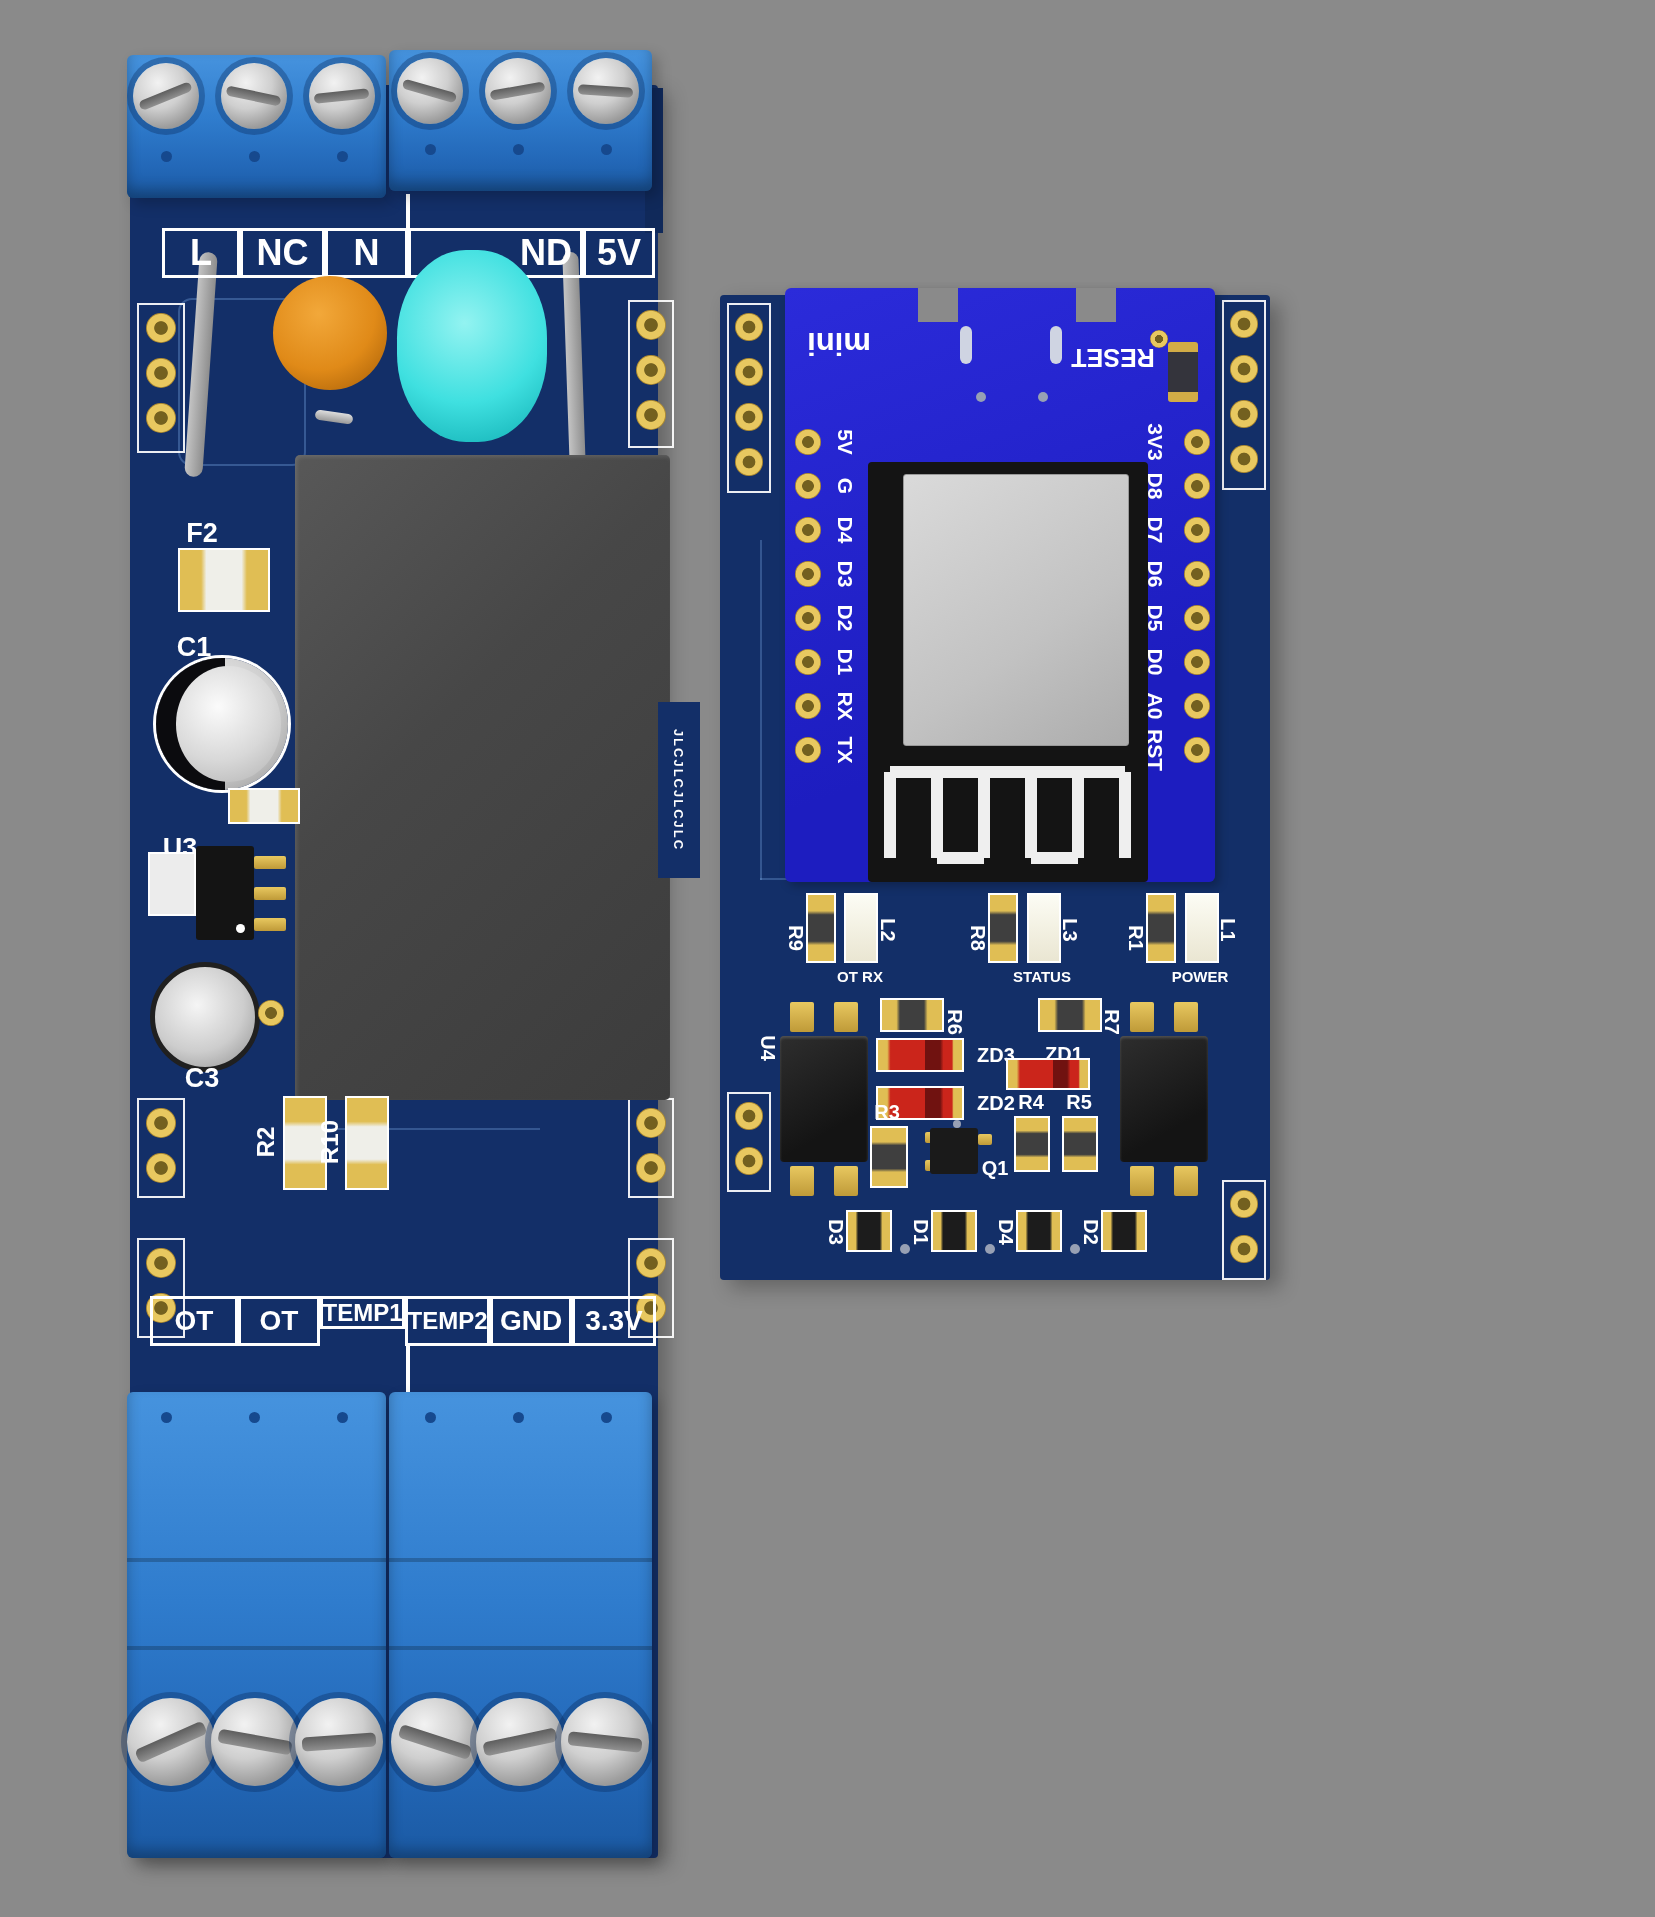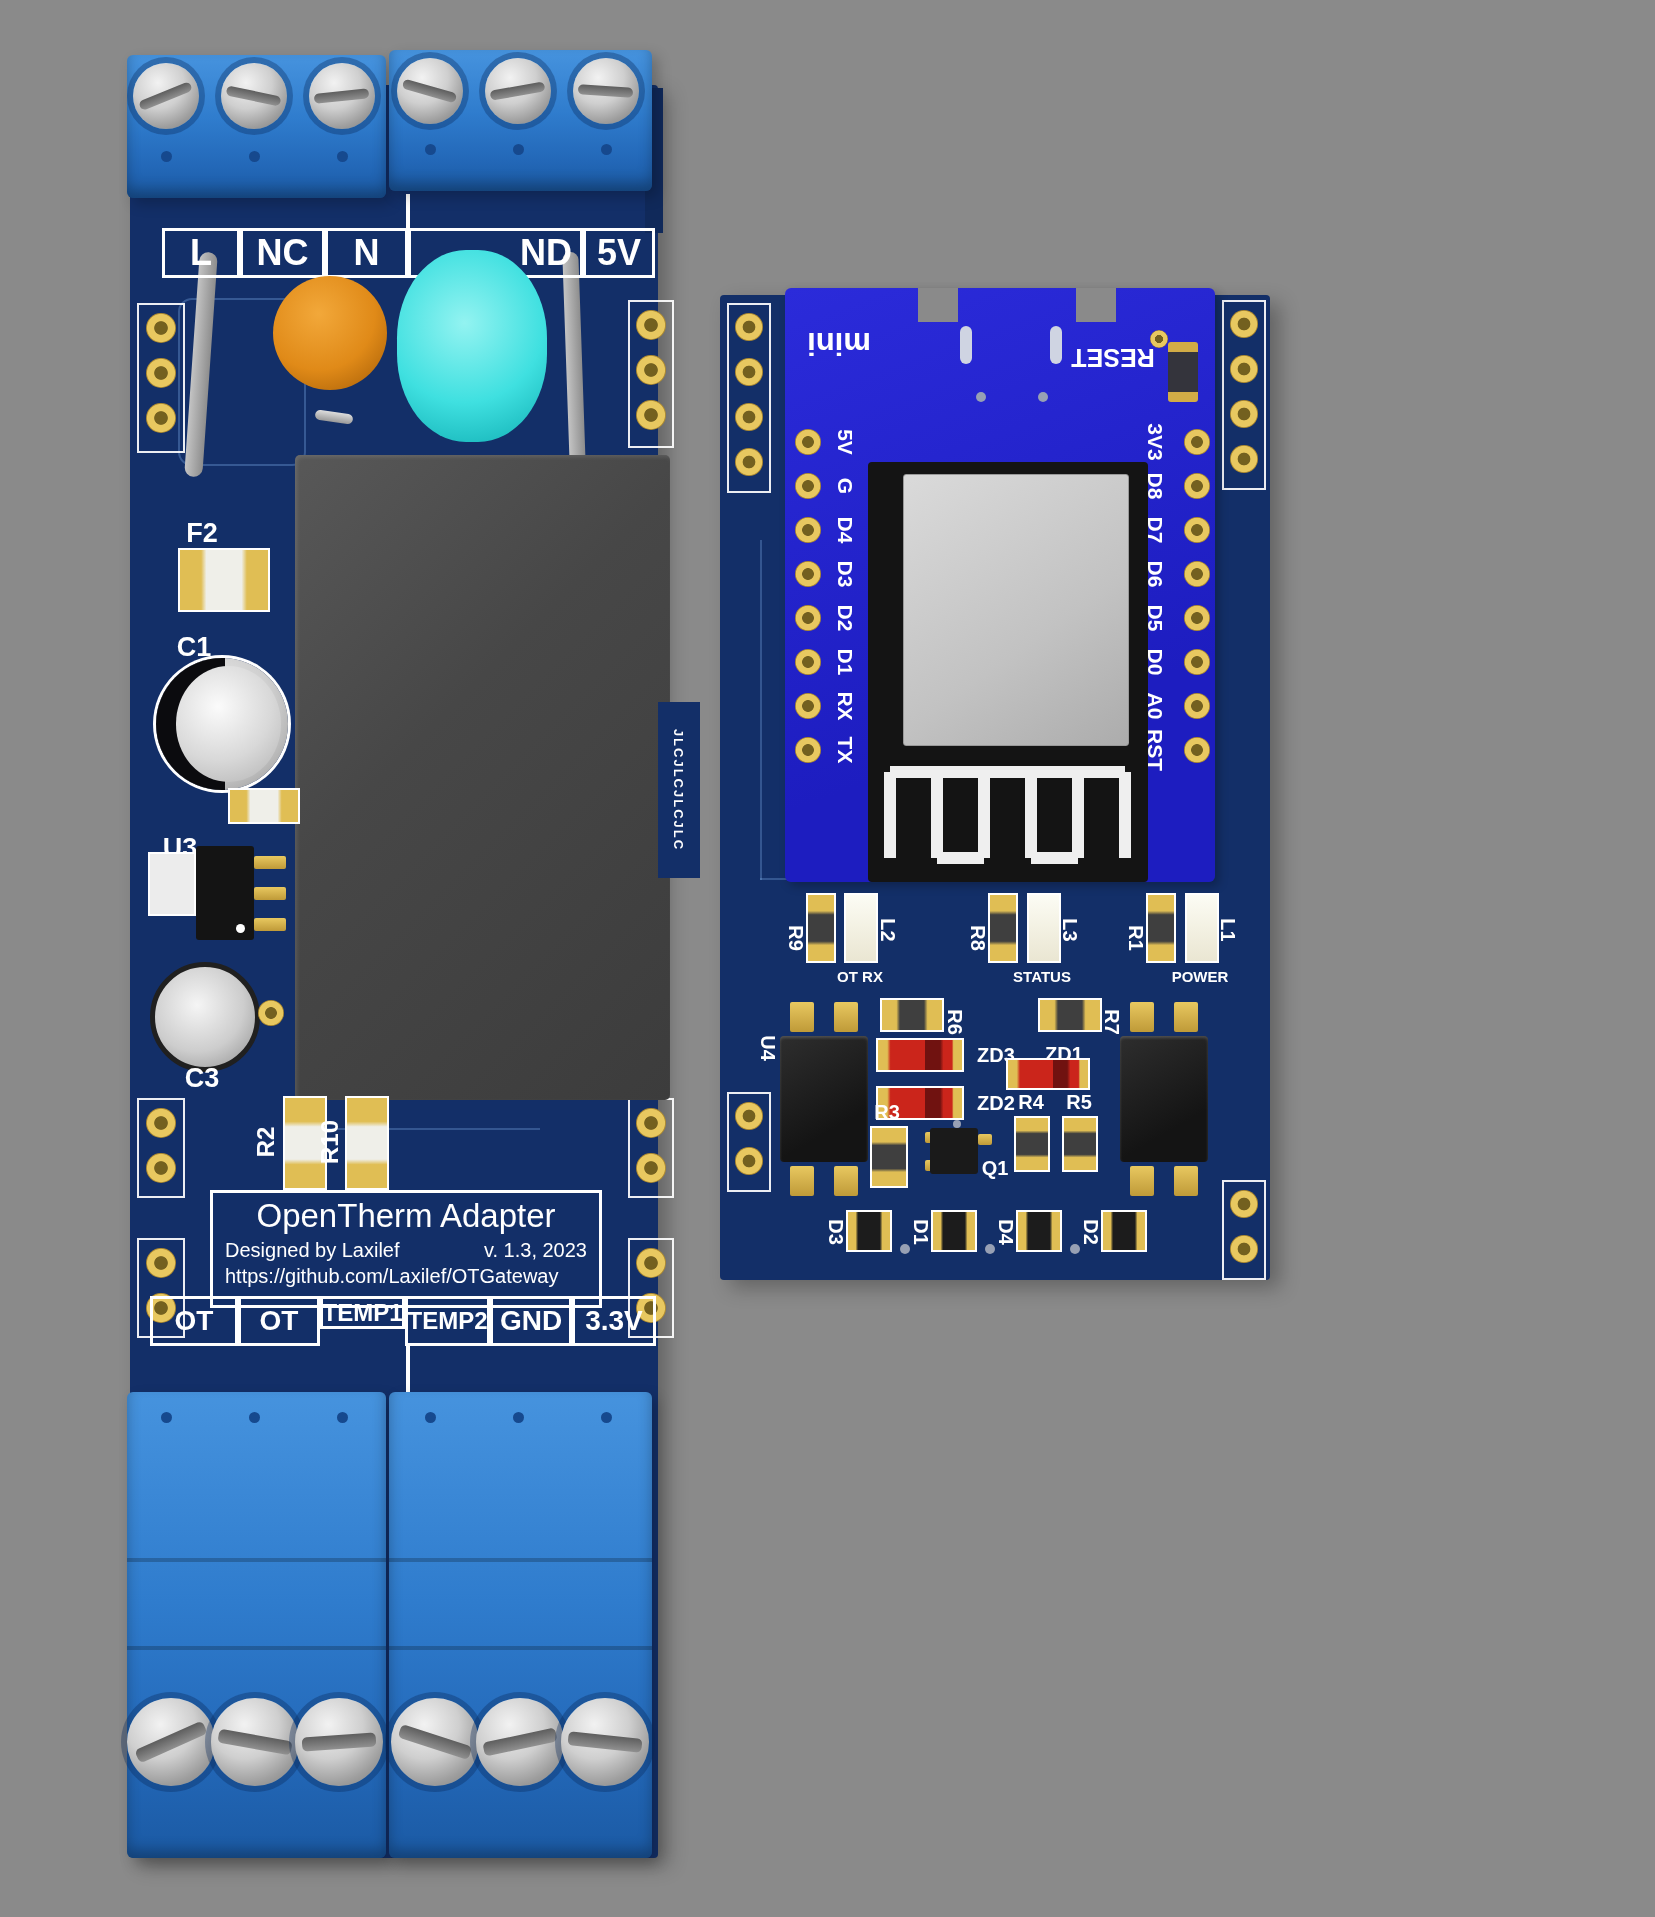--- a/index.html
+++ b/index.html
@@ -132,29 +132,20 @@
 
   <div class="cap-c3" style="left:150px;top:962px;width:110px;height:110px"></div>
   <div class="pad" style="left:258px;top:1000px;width:26px;height:26px"></div>
   <div class="silk" style="left:176px;top:1064px;width:52px;height:28px;font-size:27px">C3</div>
 
   <div class="silk" style="left:238px;top:1130px;width:56px;height:24px;font-size:24px;transform:rotate(-90deg)">R2</div>
   <div class="smd smdv-light" style="left:283px;top:1096px;width:44px;height:94px"></div>
   <div class="silk" style="left:302px;top:1130px;width:56px;height:24px;font-size:24px;transform:rotate(-90deg)">R10</div>
   <div class="smd smdv-light" style="left:345px;top:1096px;width:44px;height:94px"></div>
 
-  <div class="abs" style="left:210px;top:1190px;width:392px;height:118px;border:3px solid #fff;color:#fff;
-       display:flex;flex-direction:column;padding:6px 12px 4px">
-    <div class="silk" style="position:static;font-weight:normal;font-size:33px;justify-content:center">OpenTherm Adapter</div>
-    <div style="display:flex;justify-content:space-between;margin-top:7px;font-size:20px">
-      <span>Designed by Laxilef</span>
-      <span>v. 1.3, 2023</span>
-    </div>
-    <div style="font-size:20px;margin-top:3px">https://github.com/Laxilef/OTGateway</div>
-  </div>
 
   <div class="lblbox" style="left:150px;top:1296px;width:88px;height:50px;font-size:28px">
       <span>OT</span>
     </div>
   <div class="lblbox" style="left:238px;top:1296px;width:82px;height:50px;font-size:28px">
       <span>OT</span>
     </div>
   <div class="lblbox" style="left:320px;top:1296px;width:85px;height:33px;font-size:24px">
       <span>TEMP1</span>
     </div>

